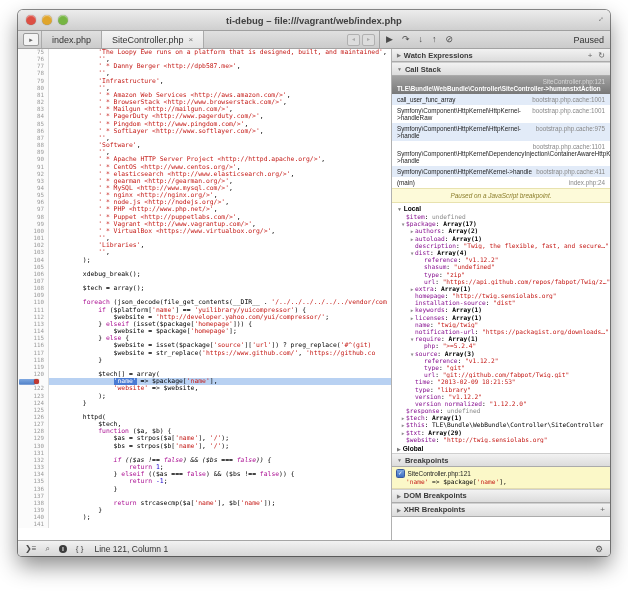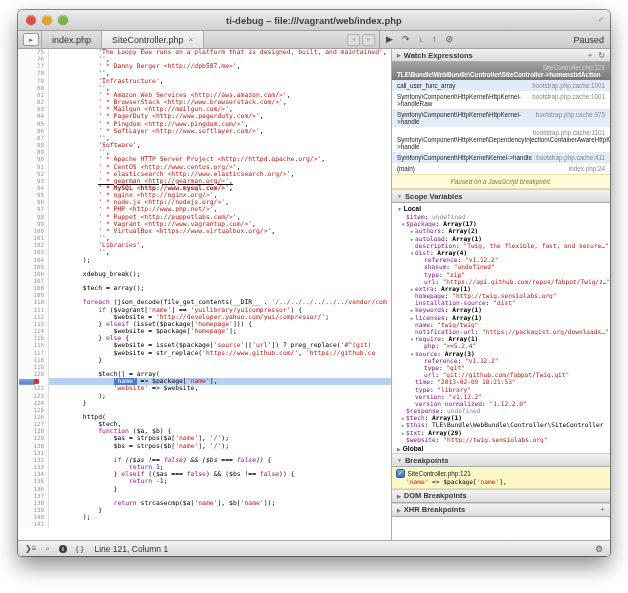--- a/index.html
+++ b/index.html
@@ -142,39 +142,39 @@
           <div class="crow"><span class="gut">83</span><span class="cline" style="padding-left: 49.2px;"><span class="cs">' * Mailgun &lt;http://mailgun.com/&gt;'</span><span class="cp">,</span></span></div>
           <div class="crow"><span class="gut">84</span><span class="cline" style="padding-left: 49.2px;"><span class="cs">' * PagerDuty &lt;http://www.pagerduty.com/&gt;'</span><span class="cp">,</span></span></div>
           <div class="crow"><span class="gut">85</span><span class="cline" style="padding-left: 49.2px;"><span class="cs">' * Pingdom &lt;http://www.pingdom.com/&gt;'</span><span class="cp">,</span></span></div>
           <div class="crow"><span class="gut">86</span><span class="cline" style="padding-left: 49.2px;"><span class="cs">' * SoftLayer &lt;http://www.softlayer.com/&gt;'</span><span class="cp">,</span></span></div>
           <div class="crow"><span class="gut">87</span><span class="cline" style="padding-left: 49.2px;"><span class="cs">''</span><span class="cp">,</span></span></div>
           <div class="crow"><span class="gut">88</span><span class="cline" style="padding-left: 49.2px;"><span class="cs">'Software'</span><span class="cp">,</span></span></div>
           <div class="crow"><span class="gut">89</span><span class="cline" style="padding-left: 49.2px;"><span class="cs">''</span><span class="cp">,</span></span></div>
           <div class="crow"><span class="gut">90</span><span class="cline" style="padding-left: 49.2px;"><span class="cs">' * Apache HTTP Server Project &lt;http://httpd.apache.org/&gt;'</span><span class="cp">,</span></span></div>
           <div class="crow"><span class="gut">91</span><span class="cline" style="padding-left: 49.2px;"><span class="cs">' * CentOS &lt;http://www.centos.org/&gt;'</span><span class="cp">,</span></span></div>
           <div class="crow"><span class="gut">92</span><span class="cline" style="padding-left: 49.2px;"><span class="cs">' * elasticsearch &lt;http://www.elasticsearch.org/&gt;'</span><span class="cp">,</span></span></div>
-          <div class="crow"><span class="gut">93</span><span class="cline" style="padding-left: 49.2px; text-decoration: underline;"><span class="cs">' * gearman &lt;http://gearman.org/&gt;'</span><span class="cp">,</span></span></div>
-          <div class="crow"><span class="gut">94</span><span class="cline" style="padding-left: 49.2px; font-weight: bold;"><span class="cs">' * MySQL &lt;http://www.mysql.com/&gt;'</span><span class="cp">,</span></span></div>
+          <div class="crow"><span class="gut">93</span><span class="cline" style="padding-left: 49.2px;"><span class="cs">' * gearman &lt;http://gearman.org/&gt;'</span><span class="cp">,</span></span></div>
+          <div class="crow"><span class="gut">94</span><span class="cline" style="padding-left: 49.2px;"><span class="cs">' * MySQL &lt;http://www.mysql.com/&gt;'</span><span class="cp">,</span></span></div>
           <div class="crow"><span class="gut">95</span><span class="cline" style="padding-left: 49.2px;"><span class="cs">' * nginx &lt;http://nginx.org/&gt;'</span><span class="cp">,</span></span></div>
           <div class="crow"><span class="gut">96</span><span class="cline" style="padding-left: 49.2px;"><span class="cs">' * node.js &lt;http://nodejs.org/&gt;'</span><span class="cp">,</span></span></div>
           <div class="crow"><span class="gut">97</span><span class="cline" style="padding-left: 49.2px;"><span class="cs">' * PHP &lt;http://www.php.net/&gt;'</span><span class="cp">,</span></span></div>
           <div class="crow"><span class="gut">98</span><span class="cline" style="padding-left: 49.2px;"><span class="cs">' * Puppet &lt;http://puppetlabs.com/&gt;'</span><span class="cp">,</span></span></div>
           <div class="crow"><span class="gut">99</span><span class="cline" style="padding-left: 49.2px;"><span class="cs">' * Vagrant &lt;http://www.vagrantup.com/&gt;'</span><span class="cp">,</span></span></div>
           <div class="crow"><span class="gut">100</span><span class="cline" style="padding-left: 49.2px;"><span class="cs">' * VirtualBox &lt;https://www.virtualbox.org/&gt;'</span><span class="cp">,</span></span></div>
           <div class="crow"><span class="gut">101</span><span class="cline" style="padding-left: 49.2px;"><span class="cs">''</span><span class="cp">,</span></span></div>
           <div class="crow"><span class="gut">102</span><span class="cline" style="padding-left: 49.2px;"><span class="cs">'Libraries'</span><span class="cp">,</span></span></div>
           <div class="crow"><span class="gut">103</span><span class="cline" style="padding-left: 49.2px;"><span class="cs">''</span><span class="cp">,</span></span></div>
           <div class="crow"><span class="gut">104</span><span class="cline" style="padding-left: 33.8px;"><span class="cp">);</span></span></div>
           <div class="crow"><span class="gut">105</span><span class="cline" style="padding-left: 3px;"></span></div>
           <div class="crow"><span class="gut">106</span><span class="cline" style="padding-left: 33.8px;"><span class="cp">xdebug_break();</span></span></div>
           <div class="crow"><span class="gut">107</span><span class="cline" style="padding-left: 3px;"></span></div>
           <div class="crow"><span class="gut">108</span><span class="cline" style="padding-left: 33.8px;"><span class="cp">$tech = array();</span></span></div>
           <div class="crow"><span class="gut">109</span><span class="cline" style="padding-left: 3px;"></span></div>
           <div class="crow"><span class="gut">110</span><span class="cline" style="padding-left: 33.8px;"><span class="ck">foreach</span><span class="cp"> (json_decode(file_get_contents(__DIR__ . </span><span class="cs">'/../../../../../../vendor/com</span></span></div>
-          <div class="crow"><span class="gut">111</span><span class="cline" style="padding-left: 49.2px;"><span class="ck">if</span><span class="cp"> ($vagrant[</span><span class="cs">'name'</span><span class="cp">] == </span><span class="cs">'yuilibrary/yuicompressor'</span><span class="cp">) {</span></span></div>
+          <div class="crow"><span class="gut">111</span><span class="cline" style="padding-left: 49.2px;"><span class="ck">if</span><span class="cp"> ($platform[</span><span class="cs">'name'</span><span class="cp">] == </span><span class="cs">'yuilibrary/yuicompressor'</span><span class="cp">) {</span></span></div>
           <div class="crow"><span class="gut">112</span><span class="cline" style="padding-left: 64.6px;"><span class="cp">$website = </span><span class="cs">'http://developer.yahoo.com/yui/compressor/'</span><span class="cp">;</span></span></div>
           <div class="crow"><span class="gut">113</span><span class="cline" style="padding-left: 49.2px;"><span class="cp">} </span><span class="ck">elseif</span><span class="cp"> (isset($package[</span><span class="cs">'homepage'</span><span class="cp">])) {</span></span></div>
           <div class="crow"><span class="gut">114</span><span class="cline" style="padding-left: 64.6px;"><span class="cp">$website = $package[</span><span class="cs">'homepage'</span><span class="cp">];</span></span></div>
           <div class="crow"><span class="gut">115</span><span class="cline" style="padding-left: 49.2px;"><span class="cp">} </span><span class="ck">else</span><span class="cp"> {</span></span></div>
           <div class="crow"><span class="gut">116</span><span class="cline" style="padding-left: 64.6px;"><span class="cp">$website = isset($package[</span><span class="cs">'source'</span><span class="cp">][</span><span class="cs">'url'</span><span class="cp">]) ? preg_replace(</span><span class="cs">'#^(git)</span></span></div>
           <div class="crow"><span class="gut">117</span><span class="cline" style="padding-left: 64.6px;"><span class="cp">$website = str_replace(</span><span class="cs">'https://www.github.com/'</span><span class="cp">, </span><span class="cs">'https://github.co</span></span></div>
           <div class="crow"><span class="gut">118</span><span class="cline" style="padding-left: 49.2px;"><span class="cp">}</span></span></div>
           <div class="crow"><span class="gut">119</span><span class="cline" style="padding-left: 3px;"></span></div>
           <div class="crow"><span class="gut">120</span><span class="cline" style="padding-left: 49.2px;"><span class="cp">$tech[] = array(</span></span></div>
           <div class="crow cur"><span class="gut"><span class="pcmark"></span><span class="bpdot"></span></span><span class="cline" style="padding-left: 64.6px;"><span class="csel">'name'</span><span class="cp"> =&gt; $package[</span><span class="cs">'name'</span><span class="cp">],</span></span></div>
@@ -202,36 +202,36 @@
 
       <div class="sidebar">
         <div class="shead" style="border-top:none">
           <span class="tri">▶</span>
           <span>Watch Expressions</span>
           <span class="hbtns">
             <span>+</span>
             <span>↻</span>
           </span>
         </div>
+        <div class="shead">
+          <span class="tri">▼</span>
+          <span>Call Stack</span>
+        </div>
         <div class="frames" id="frames">
             <div class="frame sel"><span class="floc">SiteController.php:121</span><span>TLE\Bundle\WebBundle\Controller\SiteController-&gt;humanstxtAction</span></div>
             <div class="frame alt"><span class="floc">bootstrap.php.cache:1001</span><span>call_user_func_array</span></div>
             <div class="frame"><span class="floc">bootstrap.php.cache:1001</span><span>Symfony\Component\HttpKernel\HttpKernel-&gt;handleRaw</span></div>
             <div class="frame alt"><span class="floc">bootstrap.php.cache:975</span><span>Symfony\Component\HttpKernel\HttpKernel-&gt;handle</span></div>
             <div class="frame"><span class="floc">bootstrap.php.cache:1101</span><span>Symfony\Component\HttpKernel\DependencyInjection\ContainerAwareHttpKernel-&gt;handle</span></div>
             <div class="frame alt"><span class="floc">bootstrap.php.cache:411</span><span>Symfony\Component\HttpKernel\Kernel-&gt;handle</span></div>
             <div class="frame"><span class="floc">index.php:24</span><span>(main)</span></div>
           </div>
 
         <div class="banner">Paused on a JavaScript breakpoint.</div>
 
-        <div class="shead">
-          <span class="tri">▼</span>
-          <span>Scope Variables</span>
-        </div>
         <div class="scopebody">
           <div class="vgroup"><span class="tri">▼</span> <span>Local</span></div>
           <div id="vars">
               <div class="vrow" style="padding-left: 8px;"><span class="vtri"></span><span class="vname">$item</span><span>: </span><span class="vval-undef">undefined</span></div>
               <div class="vrow" style="padding-left: 8px;"><span class="vtri">▼</span><span class="vname">$package</span><span>: </span><span class="vval-arr">Array(17)</span></div>
               <div class="vrow" style="padding-left: 17px;"><span class="vtri">▶</span><span class="vname">authors</span><span>: </span><span class="vval-arr">Array(2)</span></div>
               <div class="vrow" style="padding-left: 17px;"><span class="vtri">▶</span><span class="vname">autoload</span><span>: </span><span class="vval-arr">Array(1)</span></div>
               <div class="vrow" style="padding-left: 17px;"><span class="vtri"></span><span class="vname">description</span><span>: </span><span class="vval-str">"Twig, the flexible, fast, and secure…"</span></div>
               <div class="vrow" style="padding-left: 17px;"><span class="vtri">▼</span><span class="vname">dist</span><span>: </span><span class="vval-arr">Array(4)</span></div>
               <div class="vrow" style="padding-left: 26px;"><span class="vtri"></span><span class="vname">reference</span><span>: </span><span class="vval-str">"v1.12.2"</span></div>

